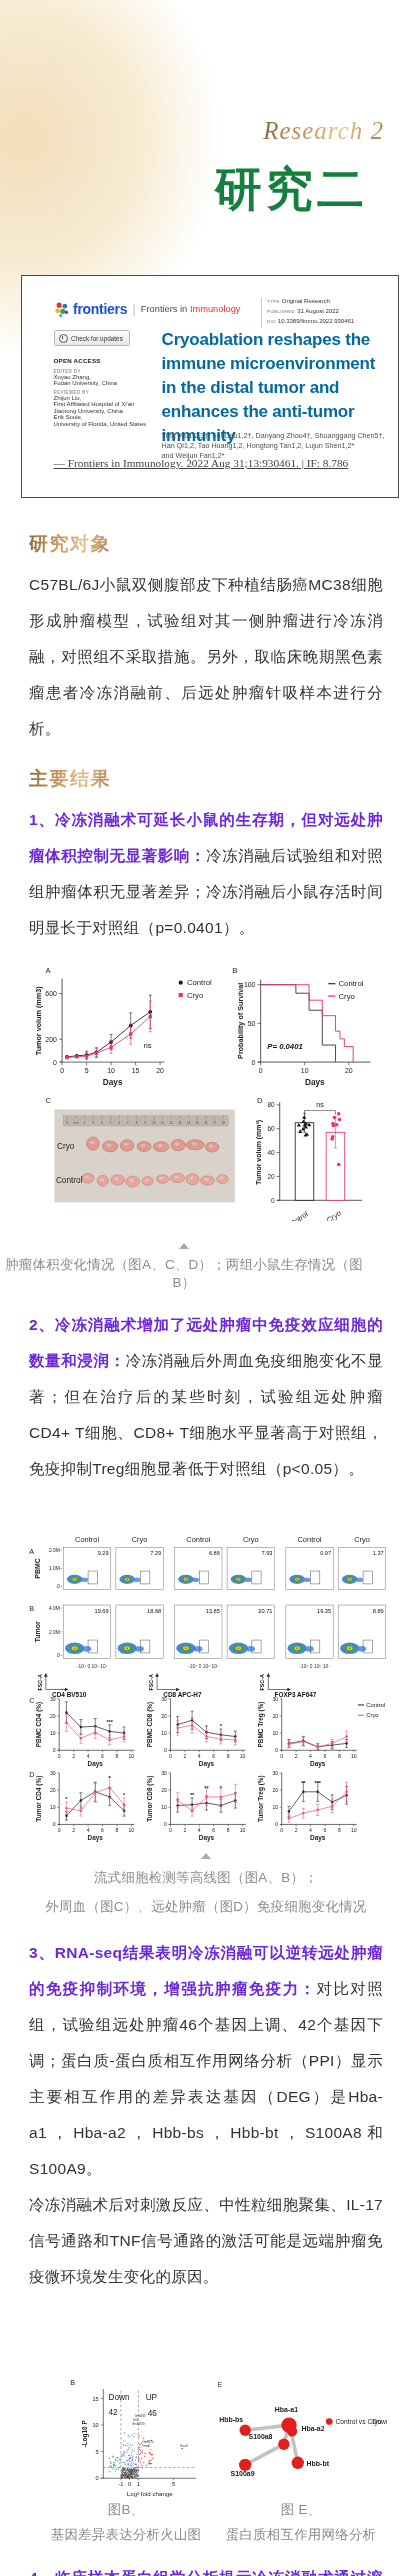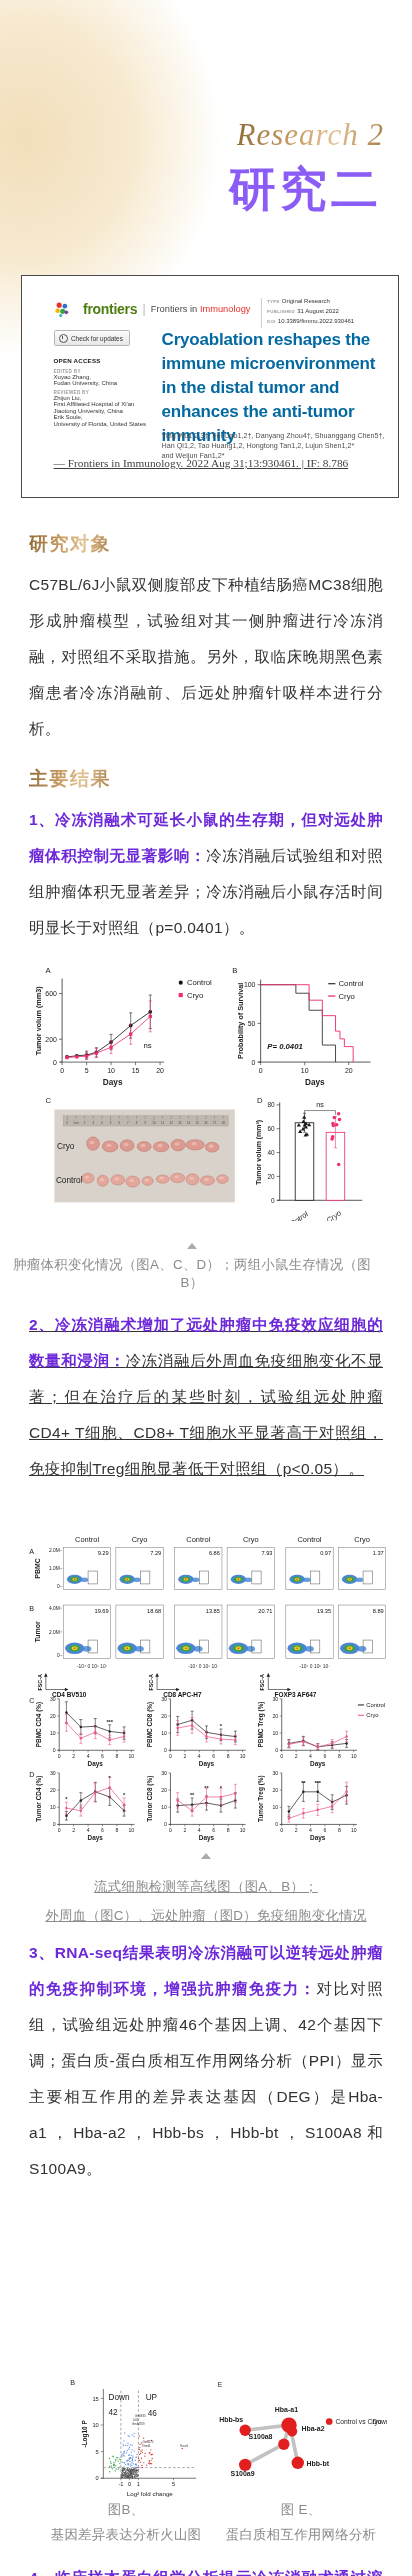--- a/index.html
+++ b/index.html
@@ -4,26 +4,26 @@
 <style>
   html,body{margin:0;padding:0;background:#fff;}
   body{font-family:"Liberation Sans","DejaVu Sans",sans-serif;}
   .page{position:relative;width:412px;height:4057px;margin:0 auto;background:#fff;overflow:hidden;}
   .abs{position:absolute;}
   .goldtext{background:linear-gradient(100deg,#8e6a38 0%,#c99c62 40%,#e3c192 65%,#a87e48 100%);
     -webkit-background-clip:text;background-clip:text;color:transparent;}
   .hero-bg{top:0;left:0;width:412px;height:495px;
     background:radial-gradient(289px 319px at 6% 28%,#f2debb 0%,#f7ead0 38%,rgba(255,255,255,0) 68%);}
   .hero-en{top:117px;right:28px;font-family:"Liberation Serif","DejaVu Serif",serif;
-    font-style:italic;font-size:31px;letter-spacing:1px;}
-  .hero-cn{top:158px;right:30px;font-family:"Liberation Serif","DejaVu Serif",serif;
-    font-weight:bold;font-size:47px;letter-spacing:4.1px;color:#8b5cf6;}
+    font-style:italic;font-size:25px;letter-spacing:1px;}
+  .hero-cn{top:158px;right:44px;font-family:"Liberation Serif","DejaVu Serif",serif;
+    font-weight:bold;font-size:47px;letter-spacing:4.1px;color:#15803d;}
   .paper-card{top:275px;left:20.6px;width:376px;height:221px;background:#fff;border:0.8px solid #4a4a4a;}
   .logo-row{top:25px;left:32px;display:flex;align-items:center;}
-  .brand{font-size:14px;font-weight:bold;color:#4d7c0f;letter-spacing:-0.3px;margin-left:14px;}
+  .brand{font-size:14px;font-weight:bold;color:#1d4ed8;letter-spacing:-0.3px;margin-left:4px;}
   .brand-sep{color:#bbb;font-size:12.4px;margin:0 5.2px;font-weight:200;}
   .journal{font-size:9.3px;color:#4a4a4a;}
   .journal .red{color:#e8312a;}
   .meta{top:21.6px;right:21.6px;width:109px;border-left:0.5px solid #ccc;padding-left:5.2px;}
   .meta-row{margin-bottom:2.6px;line-height:6.7px;}
   .meta-label{font-size:4.4px;color:#9a9a9a;font-weight:bold;letter-spacing:0.3px;margin-right:2.1px;}
   .meta-val{font-size:6px;color:#333;}
   .check-btn{top:54px;left:32px;display:flex;align-items:center;padding:2.6px 6.2px 2.6px 4.1px;
     border:0.5px solid #b5b5b5;border-radius:1.5px;background:linear-gradient(#fbfbfb,#e7e7e7);
     font-size:6.4px;color:#333;}
@@ -329,26 +329,26 @@
       <circle cx="606.3323377082124" cy="388.625" r="3.4" fill="#ed2d74"></circle>
       <circle cx="596.0275665805675" cy="312.93859337776667" r="3.4" fill="#ed2d74"></circle>
       <line x1="540" y1="292" x2="540" y2="284" stroke="#444" stroke-width="1.2"></line>
       <line x1="540" y1="284" x2="600" y2="284" stroke="#444" stroke-width="1.2"></line>
       <line x1="600" y1="292" x2="600" y2="284" stroke="#444" stroke-width="1.2"></line>
       <text x="570" y="278" font-size="14" fill="#222" text-anchor="middle" font-family="&quot;Liberation Sans&quot;,&quot;DejaVu Sans&quot;,sans-serif">ns</text>
       <text x="548" y="487" font-size="14.5" fill="#222" text-anchor="end" font-family="&quot;Liberation Sans&quot;,&quot;DejaVu Sans&quot;,sans-serif" font-style="italic" transform="rotate(-35 548 487)">Cotrol</text>
       <text x="612" y="485" font-size="14.5" fill="#222" text-anchor="end" font-family="&quot;Liberation Sans&quot;,&quot;DejaVu Sans&quot;,sans-serif" font-style="italic" transform="rotate(-35 612 485)">Cryo</text>
     </svg>
 
-  <div class="abs" style="top:1243px;left:12px;width:360px;">
+  <div class="abs" style="top:1243px;left:4px;width:360px;">
     <div class="tri"></div>
     <div class="cap" style="margin-top:7.2px;">肿瘤体积变化情况（图A、C、D）；两组小鼠生存情况（图B）</div>
   </div>
 
-  <div class="abs cnbody" style="top:1307px;left:29px;width:354px;text-decoration:underline;">
+  <div class="abs cnbody" style="top:1307px;left:29px;width:354px;">
     <p><b>2、冷冻消融术增加了远处肿瘤中免疫效应细胞的数量和浸润：</b><span>冷冻消融后外周血免疫细胞变化不显著；但在治疗后的某些时刻，试验组远处肿瘤CD4+ T细胞、CD8+ T细胞水平显著高于对照组，免疫抑制Treg细胞显著低于对照组（p&lt;0.05）。</span></p>
   </div>
 
   <svg id="fig2" class="abs" style="top:1535px;left:23px;" width="366" height="309" viewBox="0 0 710 600">
       <text x="124" y="14" font-size="14.5" fill="#222" text-anchor="middle" font-family="&quot;Liberation Sans&quot;,&quot;DejaVu Sans&quot;,sans-serif">Control</text>
       <text x="226" y="14" font-size="14.5" fill="#222" text-anchor="middle" font-family="&quot;Liberation Sans&quot;,&quot;DejaVu Sans&quot;,sans-serif">Cryo</text>
       <text x="340" y="14" font-size="14.5" fill="#222" text-anchor="middle" font-family="&quot;Liberation Sans&quot;,&quot;DejaVu Sans&quot;,sans-serif">Control</text>
       <text x="442" y="14" font-size="14.5" fill="#222" text-anchor="middle" font-family="&quot;Liberation Sans&quot;,&quot;DejaVu Sans&quot;,sans-serif">Cryo</text>
       <text x="556" y="14" font-size="14.5" fill="#222" text-anchor="middle" font-family="&quot;Liberation Sans&quot;,&quot;DejaVu Sans&quot;,sans-serif">Control</text>
       <text x="658" y="14" font-size="14.5" fill="#222" text-anchor="middle" font-family="&quot;Liberation Sans&quot;,&quot;DejaVu Sans&quot;,sans-serif">Cryo</text>
@@ -894,28 +894,29 @@
       <line x1="628" y1="480.06666666666666" x2="628" y2="517.2666666666667" stroke="#ed5585" stroke-width="1.1"></line>
       <line x1="625" y1="480.06666666666666" x2="631" y2="480.06666666666666" stroke="#ed5585" stroke-width="1.1"></line>
       <line x1="625" y1="517.2666666666667" x2="631" y2="517.2666666666667" stroke="#ed5585" stroke-width="1.1"></line>
       <circle cx="628" cy="498.6666666666667" r="2.4" fill="#ed5585"></circle>
       <text x="544" y="484.6666666666667" font-size="11" fill="#222" text-anchor="middle" font-family="&quot;Liberation Sans&quot;,&quot;DejaVu Sans&quot;,sans-serif" font-weight="bold">**</text>
       <text x="572" y="484.6666666666667" font-size="11" fill="#222" text-anchor="middle" font-family="&quot;Liberation Sans&quot;,&quot;DejaVu Sans&quot;,sans-serif" font-weight="bold">***</text>
     </svg>
 
   <div class="abs" style="top:1853px;left:0;width:412px;">
     <div class="tri"></div>
-    <div class="cap" style="margin-top:13px;line-height:29px;text-decoration:underline;">
+    <div class="cap" style="margin-top:4px;line-height:29px;">
       <div>流式细胞检测等高线图（图A、B）；</div>
       <div>外周血（图C）、远处肿瘤（图D）免疫细胞变化情况</div>
     </div>
   </div>
 
   <div class="abs cnbody" style="top:1935px;left:29px;width:354px;">
     <p><b>3、RNA-seq结果表明冷冻消融可以逆转远处肿瘤的免疫抑制环境，增强抗肿瘤免疫力：</b><span>对比对照组，试验组远处肿瘤46个基因上调、42个基因下调；蛋白质-蛋白质相互作用网络分析（PPI）显示主要相互作用的差异表达基因（DEG）是Hba-a1，Hba-a2，Hbb-bs，Hbb-bt，S100A8和S100A9。</span></p>
+    <p>冷冻消融术后对刺激反应、中性粒细胞聚集、IL-17信号通路和TNF信号通路的激活可能是远端肿瘤免疫微环境发生变化的原因。</p>
   </div>
 
   <svg id="fig3" class="abs" style="top:2376px;left:26px;" width="361" height="123" viewBox="0 0 700 238">
       <text x="86" y="18" font-size="14" fill="#222" text-anchor="start" font-family="&quot;Liberation Sans&quot;,&quot;DejaVu Sans&quot;,sans-serif">B</text>
       <line x1="150" y1="25" x2="150" y2="198" stroke="#333" stroke-width="1.3"></line>
       <line x1="145" y1="198" x2="330" y2="198" stroke="#333" stroke-width="1.3"></line>
       <line x1="145" y1="198" x2="150" y2="198" stroke="#333" stroke-width="1"></line>
       <text x="141" y="202" font-size="11" fill="#222" text-anchor="end" font-family="&quot;Liberation Sans&quot;,&quot;DejaVu Sans&quot;,sans-serif">0</text>
       <line x1="145" y1="146.4375" x2="150" y2="146.4375" stroke="#333" stroke-width="1"></line>
       <text x="141" y="150.4375" font-size="11" fill="#222" text-anchor="end" font-family="&quot;Liberation Sans&quot;,&quot;DejaVu Sans&quot;,sans-serif">5</text>

